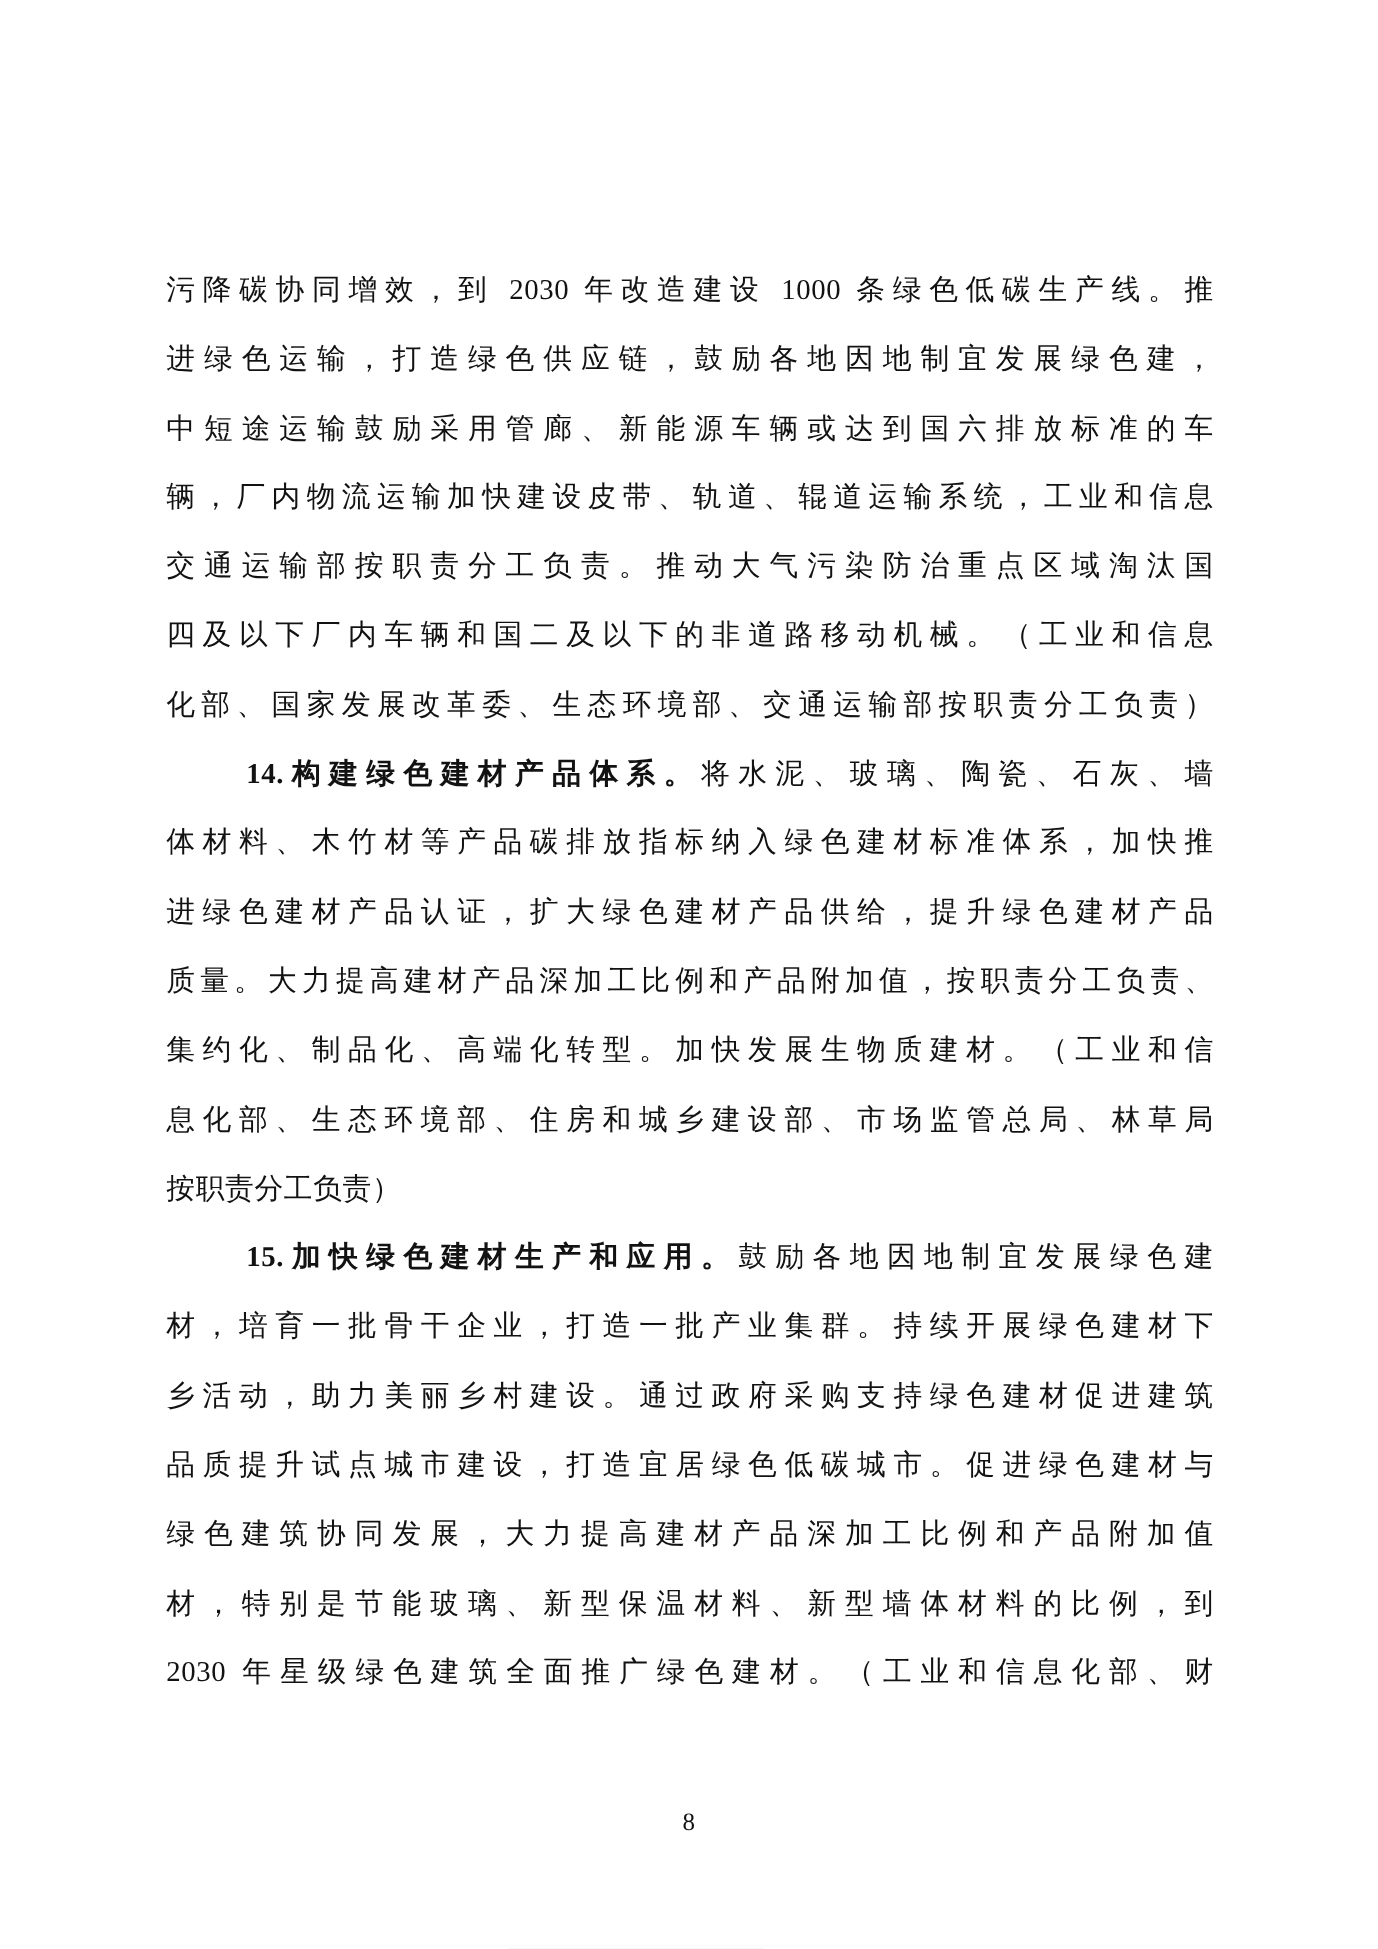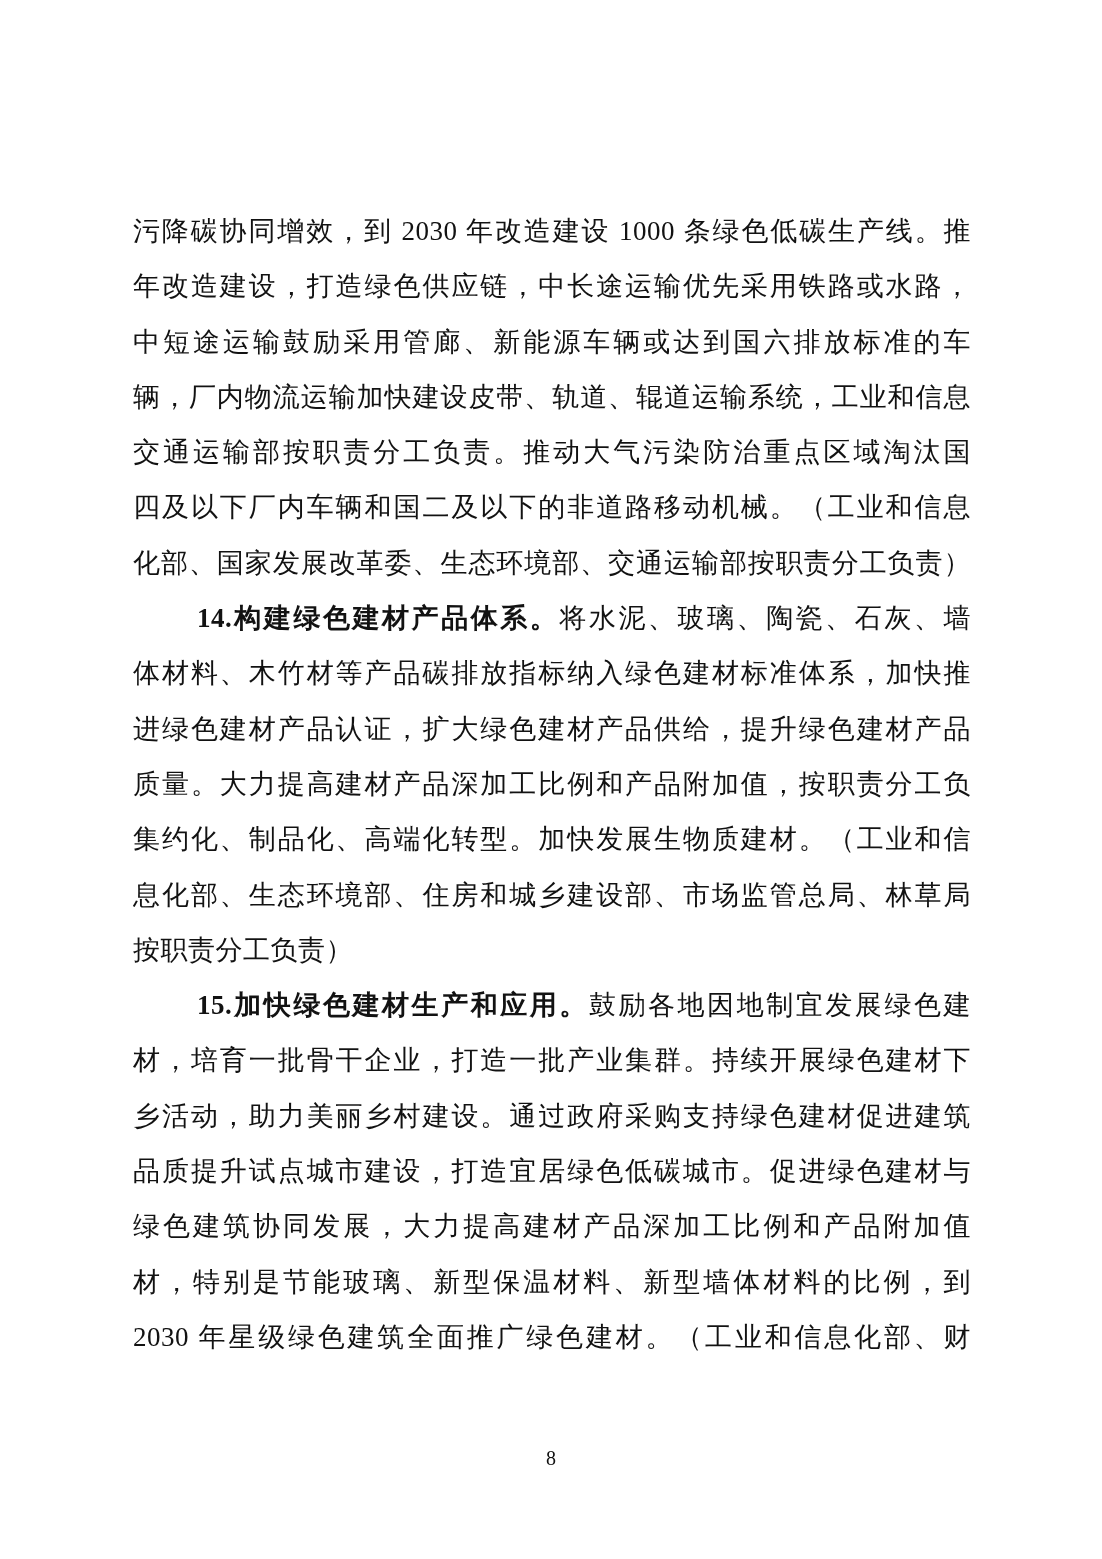--- a/index.html
+++ b/index.html
@@ -19,21 +19,21 @@
   }
   .text-block {
     position: absolute;
     left: 133px;
     top: 204px;
     width: 838px;
   }
   .line {
     height: 55.3px;
     line-height: 55.3px;
-    font-size: 27px;
+    font-size: 23px;
     text-align: justify;
     text-align-last: justify;
     overflow: hidden;
     letter-spacing: 0.5px;
   }
   .line.indent {
     padding-left: 64px;
   }
   .line.no-just {
     text-align: center;
@@ -53,21 +53,21 @@
     line-height: 28px;
     color: #121212;
   }
 </style>
 </head>
 <body>
 
 <div class="page">
   <div class="text-block">
       <div class="line">污降碳协同增效，到 2030 年改造建设 1000 条绿色低碳生产线。推</div>
-      <div class="line">年改造建设，打造绿色供应链，中长途运输优先采用铁路或水路，</div>
+      <div class="line">进绿色运输，打造绿色供应链，鼓励各地因地制宜发展绿色建，</div>
       <div class="line">中短途运输鼓励采用管廊、新能源车辆或达到国六排放标准的车</div>
       <div class="line">辆，厂内物流运输加快建设皮带、轨道、辊道运输系统，工业和信息</div>
       <div class="line">交通运输部按职责分工负责。推动大气污染防治重点区域淘汰国</div>
       <div class="line">四及以下厂内车辆和国二及以下的非道路移动机械。（工业和信息</div>
       <div class="line">化部、国家发展改革委、生态环境部、交通运输部按职责分工负责）</div>
       <div class="line indent"><span class="heading">14.构建绿色建材产品体系。</span>将水泥、玻璃、陶瓷、石灰、墙</div>
       <div class="line">体材料、木竹材等产品碳排放指标纳入绿色建材标准体系，加快推</div>
       <div class="line">进绿色建材产品认证，扩大绿色建材产品供给，提升绿色建材产品</div>
       <div class="line">质量。大力提高建材产品深加工比例和产品附加值，按职责分工负责、</div>
       <div class="line">集约化、制品化、高端化转型。加快发展生物质建材。（工业和信</div>

